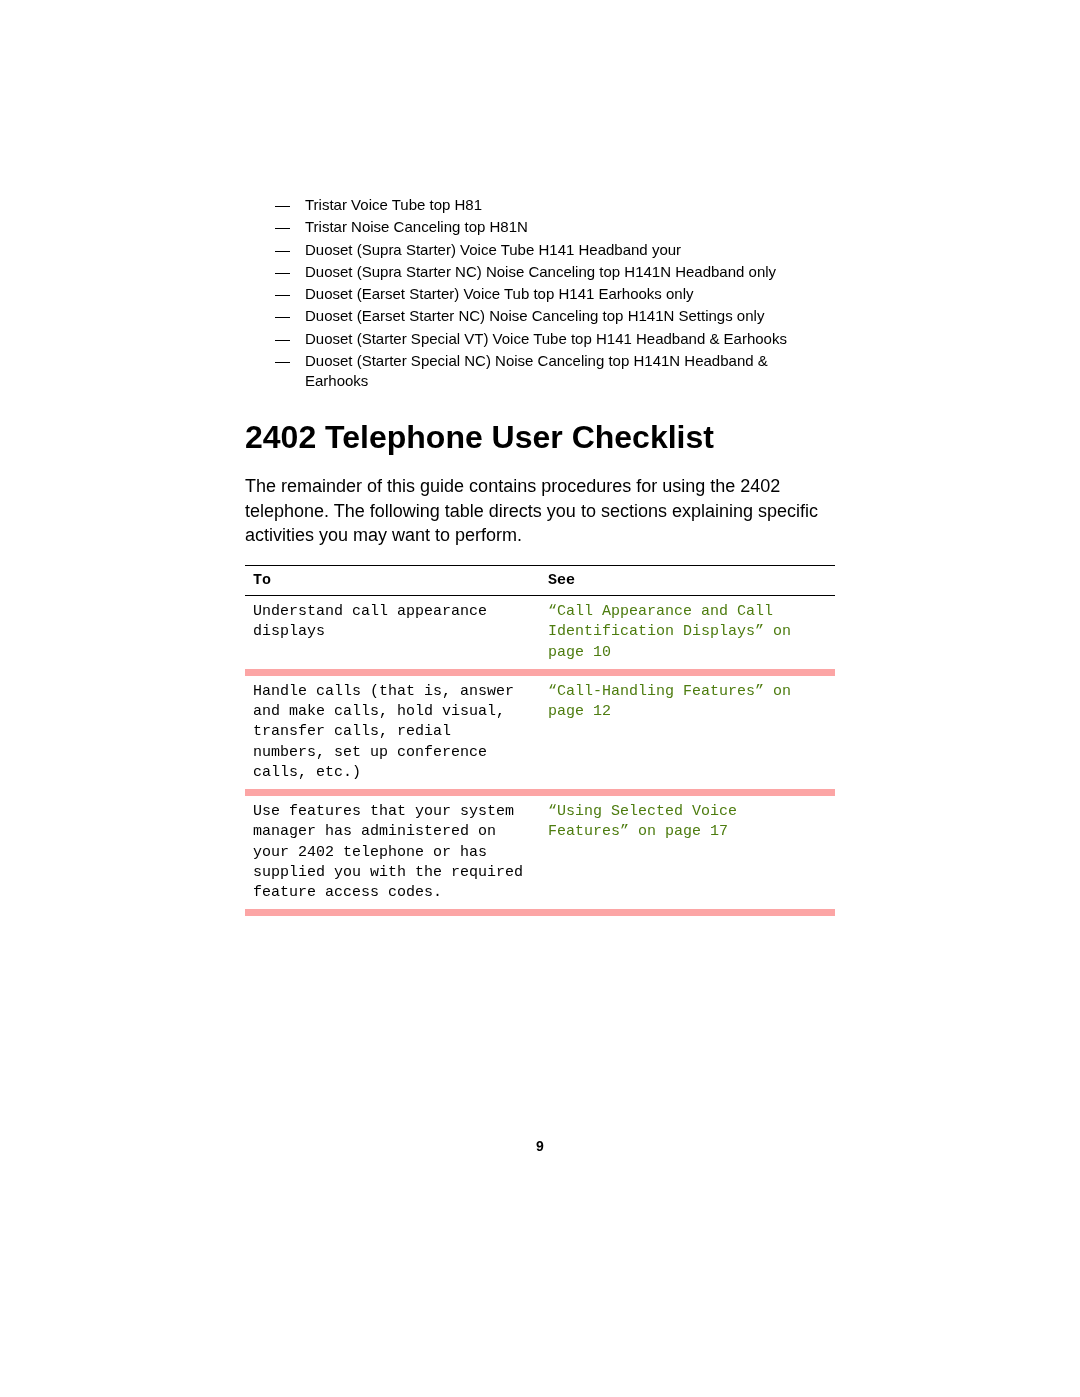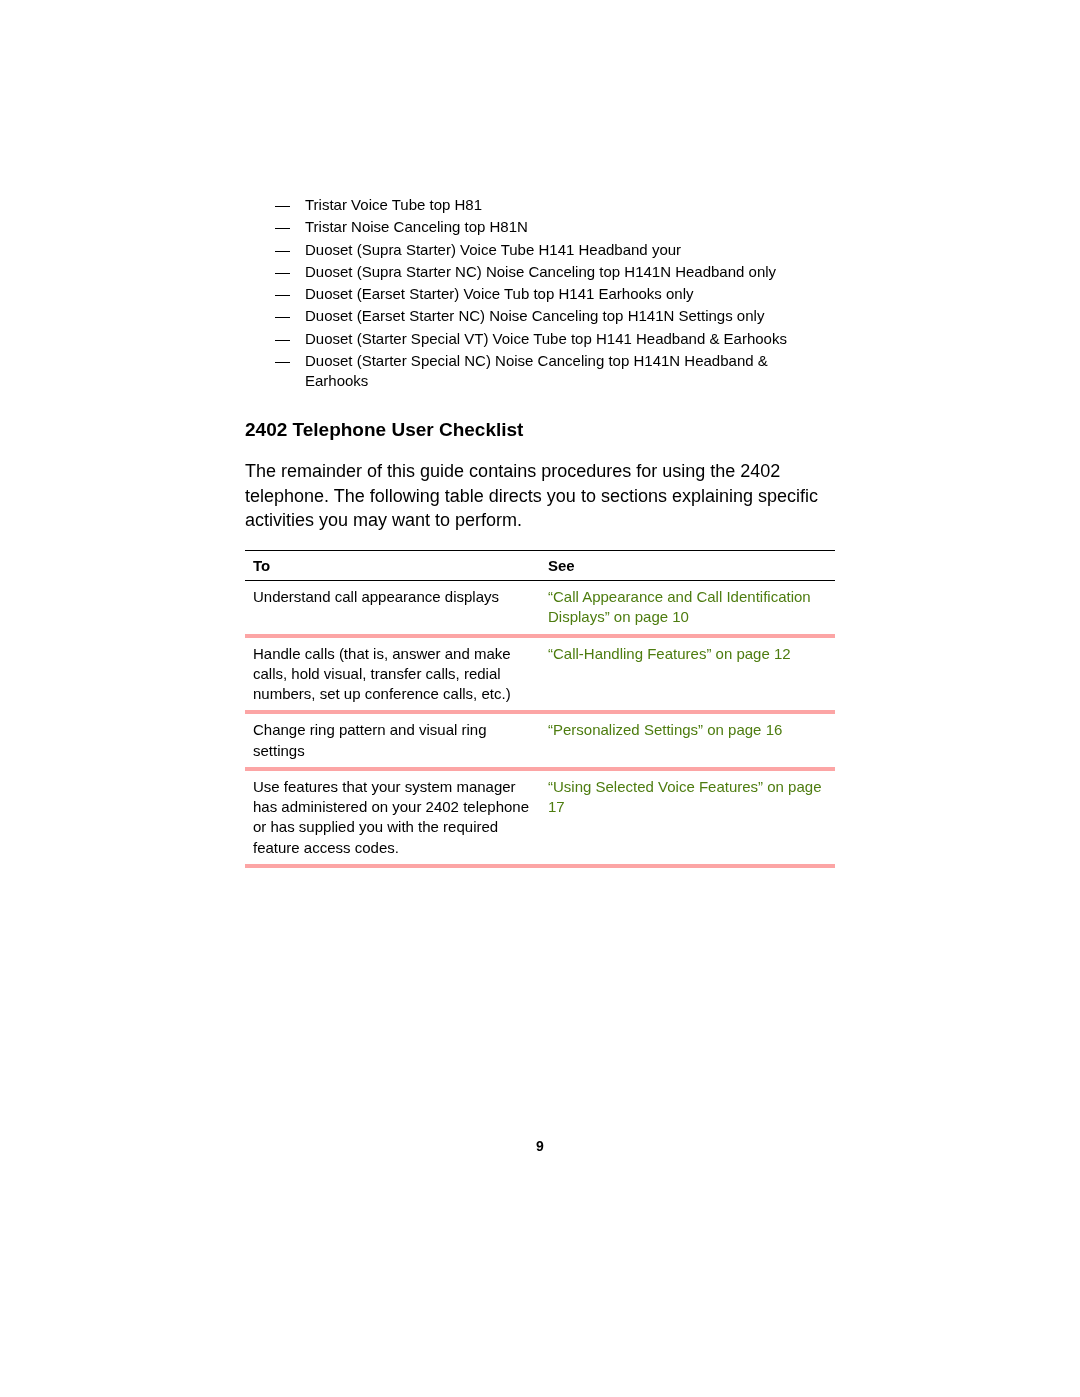--- a/index.html
+++ b/index.html
@@ -25,45 +25,46 @@
       margin-bottom: 2px;
     }
     .dash-item .dash {
       width: 30px;
       flex-shrink: 0;
     }
     .dash-item .text {
       flex: 1;
     }
     h1.heading {
-      font-size: 19px;
+      font-size: 32px;
       font-weight: bold;
       margin: 28px 0 18px 0;
     }
     .intro-para {
       font-size: 18px;
       line-height: 1.35;
       margin: 0 0 18px 0;
     }
     table.checklist {
       border-collapse: collapse;
       width: 100%;
       font-size: 15px;
+      font-family: Liberation Mono, monospace;
     }
     table.checklist th {
       text-align: left;
       font-weight: bold;
       padding: 6px 8px;
       border-top: 1px solid #000;
       border-bottom: 1px solid #000;
       vertical-align: top;
     }
     table.checklist td {
       padding: 6px 8px;
-      border-bottom: 4px solid #fca5a5;
+      border-bottom: 7px solid #fca5a5;
       vertical-align: top;
       line-height: 1.35;
     }
     table.checklist td.col-to {
       width: 50%;
     }
     table.checklist td.col-see {
       width: 50%;
     }
     .link {
@@ -133,24 +134,20 @@
     <tbody>
       <tr>
         <td class="col-to">Understand call appearance displays</td>
         <td class="col-see"><span class="link">“Call Appearance and Call Identification Displays” on page 10</span></td>
       </tr>
       <tr>
         <td class="col-to">Handle calls (that is, answer and make calls, hold visual, transfer calls, redial numbers, set up conference calls, etc.)</td>
         <td class="col-see"><span class="link">“Call-Handling Features” on page 12</span></td>
       </tr>
       <tr>
-        <td class="col-to">Change ring pattern and visual ring settings</td>
-        <td class="col-see"><span class="link">“Personalized Settings” on page 16</span></td>
-      </tr>
-      <tr>
         <td class="col-to">Use features that your system manager has administered on your 2402 telephone or has supplied you with the required feature access codes.</td>
         <td class="col-see"><span class="link">“Using Selected Voice Features” on page 17</span></td>
       </tr>
     </tbody>
   </table>
 
 </div>
 
 <div class="page-number">9</div>
 

